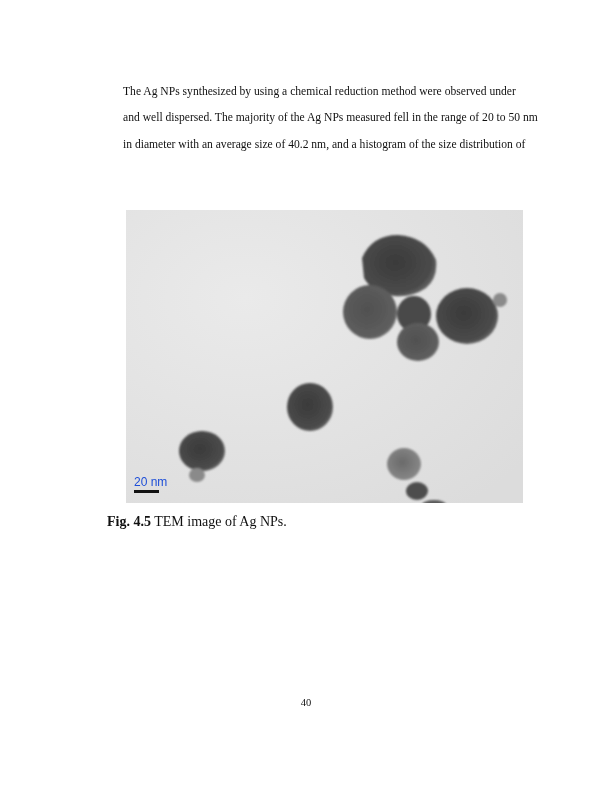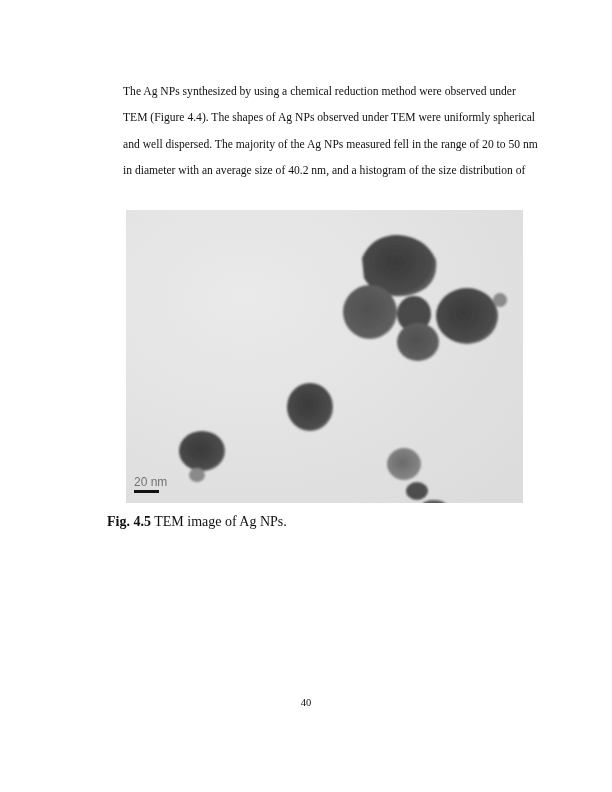--- a/index.html
+++ b/index.html
@@ -5,36 +5,35 @@
     html, body { margin: 0; padding: 0; background: #ffffff; }
     body { width: 612px; height: 792px; position: relative; overflow: hidden;
            font-family: "Liberation Serif", serif; color: #111; }
     .para { position: absolute; left: 107px; top: 63px; width: 440px;
             font-size: 11.6px; line-height: 26.4px; margin: 16px; text-align: left; }
     .para .line { display: block; white-space: nowrap; }
     .figure { position: absolute; left: 126px; top: 210px; width: 397px; height: 293px;
               background: #e4e4e4; overflow: hidden; }
     .figure svg { display: block; }
     .scalebar { position: absolute; left: 8px; bottom: 10px; width: 28px;
-                font-family: "Liberation Sans", sans-serif; font-size: 12px; color: #737373; }
+                font-family: "Liberation Sans", sans-serif; font-size: 12px; color: #1d4ed8; }
     .scalebar .lbl { display: block; white-space: nowrap; line-height: 13px; }
     .scalebar .bar { display: block; width: 25px; height: 3px; background: #111; margin-top: 1px; }
     .caption { position: absolute; left: 107px; top: 514px; font-size: 14px; margin: 0; }
     .caption b { font-weight: bold; }
     .pagenum { position: absolute; left: 0; width: 612px; top: 697px; text-align: center;
                font-size: 10.5px; }
   </style>
 </head>
 <body>
 
 <div>
 
   <p class="para">
     <span class="line">The Ag NPs synthesized by using a chemical reduction method were observed under</span>
-    <span class="line">TEM (Figure 4.4). The shapes of Ag NPs observed under TEM were uniformly spherical</span>
     <span class="line">and well dispersed. The majority of the Ag NPs measured fell in the range of 20 to 50 nm</span>
     <span class="line">in diameter with an average size of 40.2 nm, and a histogram of the size distribution of</span>
   </p>
 
   <div class="figure" title="TEM micrograph of spherical silver nanoparticles">
     <svg width="397" height="293" viewBox="0 0 397 293">
       <defs>
         <radialGradient id="bg" cx="30%" cy="30%" r="90%">
           <stop offset="0%" stop-color="#eaeaea"></stop>
           <stop offset="100%" stop-color="#dcdcdc"></stop>

